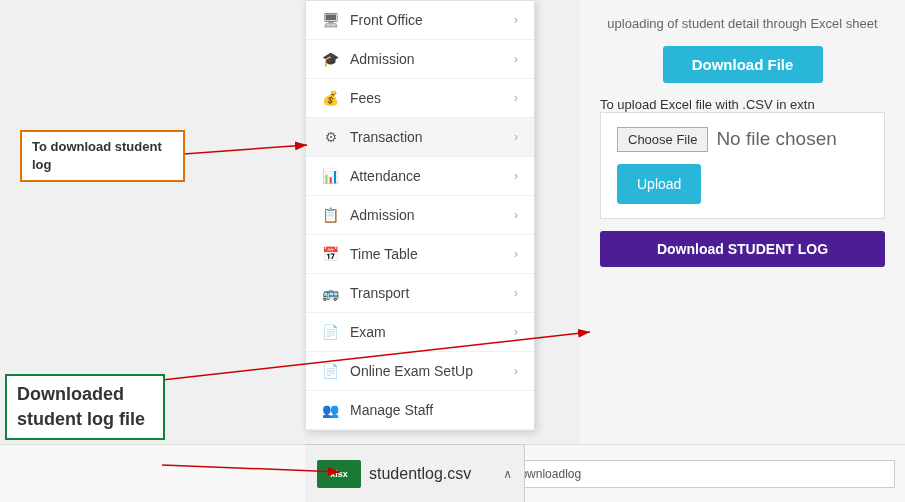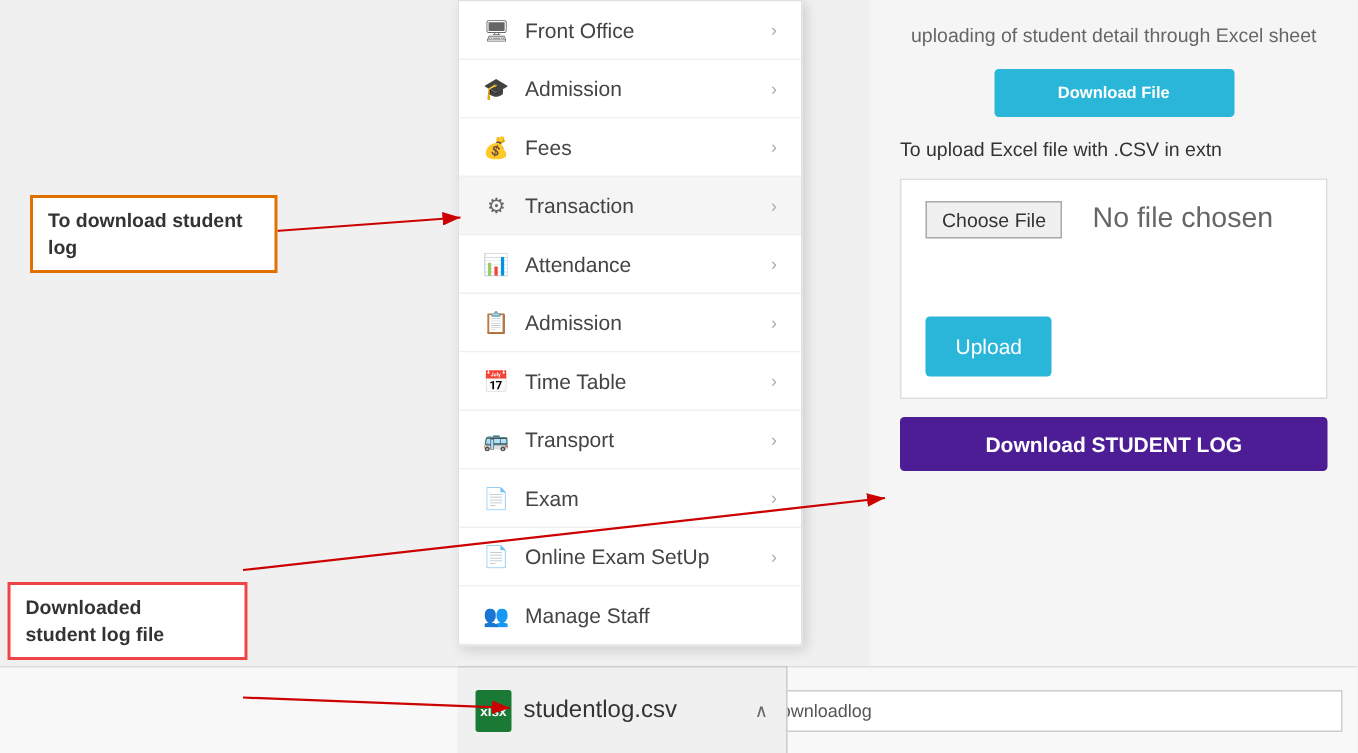--- a/index.html
+++ b/index.html
@@ -75,46 +75,46 @@
       margin-bottom: 12px;
       text-align: center;
     }
 
     .download-btn {
       display: block;
       background: #29b6d8;
       color: #fff;
       border: none;
       padding: 10px 24px;
-      font-size: 11px;
+      font-size: 15px;
       font-weight: bold;
       cursor: pointer;
       border-radius: 3px;
       margin: 0 auto 14px auto;
       text-align: center;
       width: 160px;
     }
 
     .upload-label {
       color: #333;
       font-size: 13px;
-      margin-bottom: 12px;
+      margin-bottom: 0;
     }
 
     .upload-box {
       background: #fff;
       border: 1px solid #ddd;
       padding: 14px 16px;
       margin-bottom: 12px;
     }
 
     .file-input-row {
       display: flex;
       align-items: center;
-      gap: 20px;
+      gap: 8px;
       margin-bottom: 12px;
     }
 
     .choose-file-btn {
       background: #f0f0f0;
       border: 1px solid #aaa;
       padding: 4px 10px;
       font-size: 13px;
       cursor: pointer;
       color: #333;
@@ -126,21 +126,20 @@
     }
 
     .upload-btn {
       background: #29b6d8;
       color: #fff;
       border: none;
       padding: 12px 20px;
       font-size: 14px;
       cursor: pointer;
       border-radius: 3px;
-      margin-top: 40px;
     }
 
     .download-log-btn {
       display: block;
       background: #4c1d95;
       color: #fff;
       border: none;
       padding: 10px 20px;
       font-size: 14px;
       font-weight: bold;
@@ -210,21 +209,21 @@
       border-top: 1px solid #ccc;
       border-right: 1px solid #ccc;
       display: flex;
       align-items: center;
       padding: 0 12px;
       gap: 8px;
       width: 220px;
     }
 
     .file-icon {
-      width: 24px;
+      width: 44px;
       height: 28px;
       background: #1a7a35;
       color: #fff;
       font-size: 9px;
       display: flex;
       align-items: center;
       justify-content: center;
       font-weight: bold;
       border-radius: 2px;
       flex-shrink: 0;
@@ -238,24 +237,24 @@
 
     .file-chevron {
       color: #666;
       font-size: 12px;
     }
 
     .annotation-bottom {
       position: absolute;
       bottom: 62px;
       left: 5px;
-      border: 2px solid #ef4444;
+      border: 2px solid #15803d;
       background: #fff;
       padding: 6px 10px;
-      font-size: 13px;
+      font-size: 18px;
       font-weight: bold;
       color: #333;
       line-height: 1.4;
       z-index: 20;
       width: 160px;
     }
   </style>
 </head>
 <body>
 

